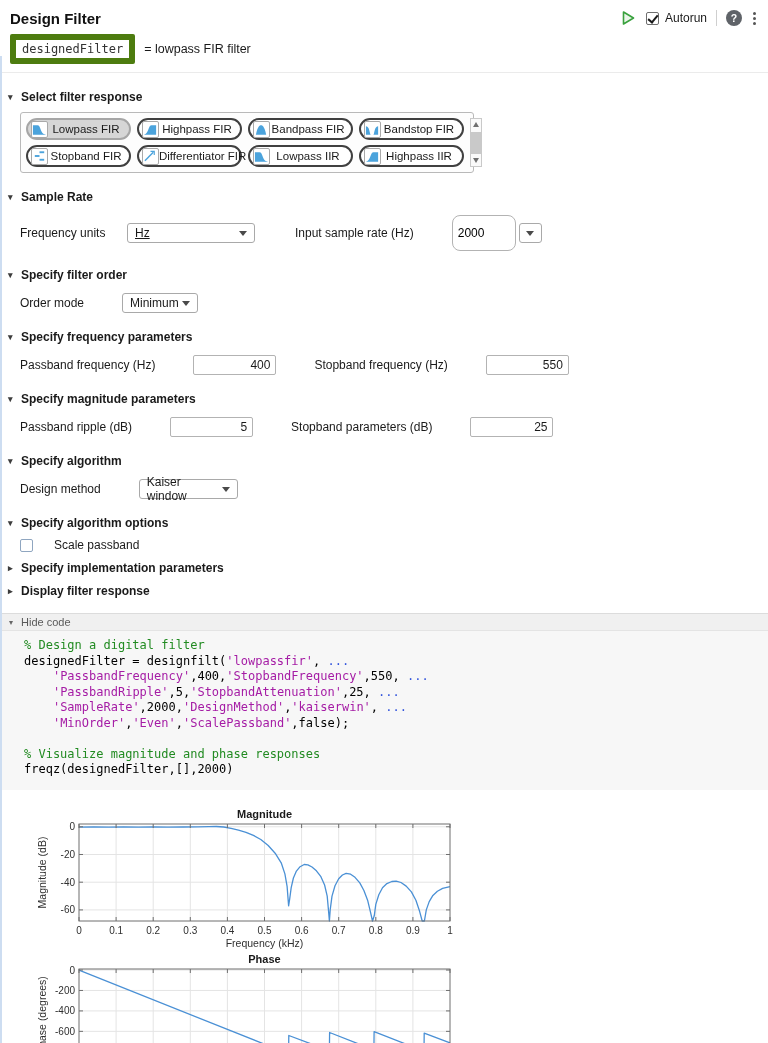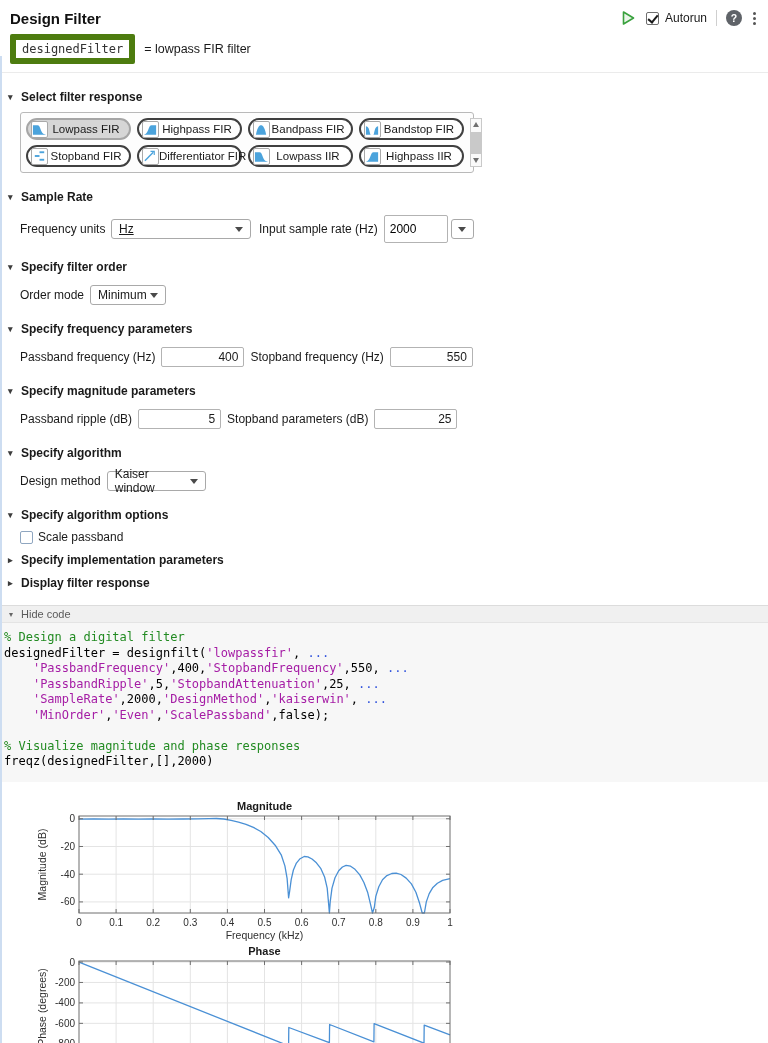--- a/index.html
+++ b/index.html
@@ -47,43 +47,43 @@
   .fbtn.selected { background:#d6d6d6; border-color:#a6a6a6; }
   .fbtn .ic { width:17px; height:17px; border:1px solid #a9a9a9; border-radius:2px; background:#fff; flex:none;
     display:flex; align-items:center; justify-content:center; }
   .fbtn .lbl { flex:1; text-align:center; white-space:nowrap; }
   .scroll { width:14px; margin-left:6px; border:1px solid #c9c9c9; background:#fafafa; display:flex;
     flex-direction:column; align-items:center; justify-content:space-between; padding:3px 0; }
   .tri-up { width:0; height:0; border-left:3.5px solid transparent; border-right:3.5px solid transparent; border-bottom:5px solid #707070; }
   .tri-dn { width:0; height:0; border-left:3.5px solid transparent; border-right:3.5px solid transparent; border-top:5px solid #707070; }
   .thumb { width:10px; height:22px; background:#c9c9c9; }
 
-  .row { display:flex; align-items:center; margin:11px 0 0 12px; font-size:12px; }
+  .row { display:flex; align-items:center; margin:11px 0 0 12px; font-size:12px;gap:16px; }
   .row .gap { width:8px; flex:none; }
   .dd { height:20px; border:1px solid #a9a9a9; border-radius:3px; background:#fff; display:flex;
     align-items:center; padding:0 7px; font-size:12px; cursor:pointer; }
   .dd-arrow { width:0; height:0; border-left:4px solid transparent; border-right:4px solid transparent;
     border-top:5px solid #4a4a4a; margin-left:auto; }
   .num-input { height:20px; width:83px; border:1px solid #b3b3b3; border-radius:2px; text-align:right;
     font-size:12px; padding:0 5px; font-family:"Liberation Sans", sans-serif; color:#1a1a1a; background:#fff; }
   .combo { display:flex; align-items:center; }
-  .combo input { height:28px; width:64px; border:1px solid #b3b3b3; border-radius:2px; font-size:12px;
+  .combo input { height:36px; width:64px; border:1px solid #b3b3b3; border-radius:8px; font-size:12px;
     padding:0 5px; font-family:"Liberation Sans", sans-serif; background:#fff; }
   .dd-btn { width:23px; height:20px; border:1px solid #a9a9a9; border-radius:3px; background:#fff;
     margin-left:3px; display:flex; align-items:center; justify-content:center; cursor:pointer; }
   .dd-btn .dd-arrow { margin:0; }
   .cb-row { margin-top:8px; }
   .cb-row .cb { border-color:#8fa6c0; }
   .cb-lbl { margin-left:5px; }
 
   
   .code-bar { margin-top:15px; background:#f0f0f0; border-top:1px solid #dcdcdc; border-bottom:1px solid #e4e4e4;
     font-size:11px; color:#5a5a5a; padding:2px 0 2px 9px; display:flex; align-items:center; cursor:pointer; }
   .code-bar .caret { width:12px; font-size:8px; color:#666; }
-  .code { background:#f7f7f7; padding:7px 0 12px 4px; font-family:"DejaVu Sans Mono", monospace;
+  .code { background:#f7f7f7; padding:7px 0 12px 24px; font-family:"DejaVu Sans Mono", monospace;
     font-size:12px; line-height:15.5px; color:#000; }
   .code .ln { white-space:pre; min-height:15.5px; }
   .tok-c { color:var(--comment); }
   .tok-s { color:var(--string); }
   .tok-d { color:var(--continuation); }
 
   .figs { margin:18px 0 0 33px; background:#fff; }
   .figs svg { display:block; }
 </style>
 </head>
@@ -200,21 +200,21 @@
       <span class="tri-dn"></span>
     </div>
   </div>
 
   <div class="sec-hdr">
     <span class="caret open"></span>
     <span>Sample Rate</span>
   </div>
   <div class="row">
     <span style="width:91px;">Frequency units</span>
-    <div class="dd" style="width:140px;text-decoration:underline;">
+    <div class="dd" style="width:128px;text-decoration:underline;">
       <span class="val">Hz</span>
       <span class="dd-arrow"></span>
     </div>
     <span class="gap"></span>
     <span>Input sample rate (Hz)</span>
     <span class="gap" style="width:6px;"></span>
     <div class="combo">
       <input type="text" value="2000" style="">
       <span class="dd-btn">
         <span class="dd-arrow"></span>

